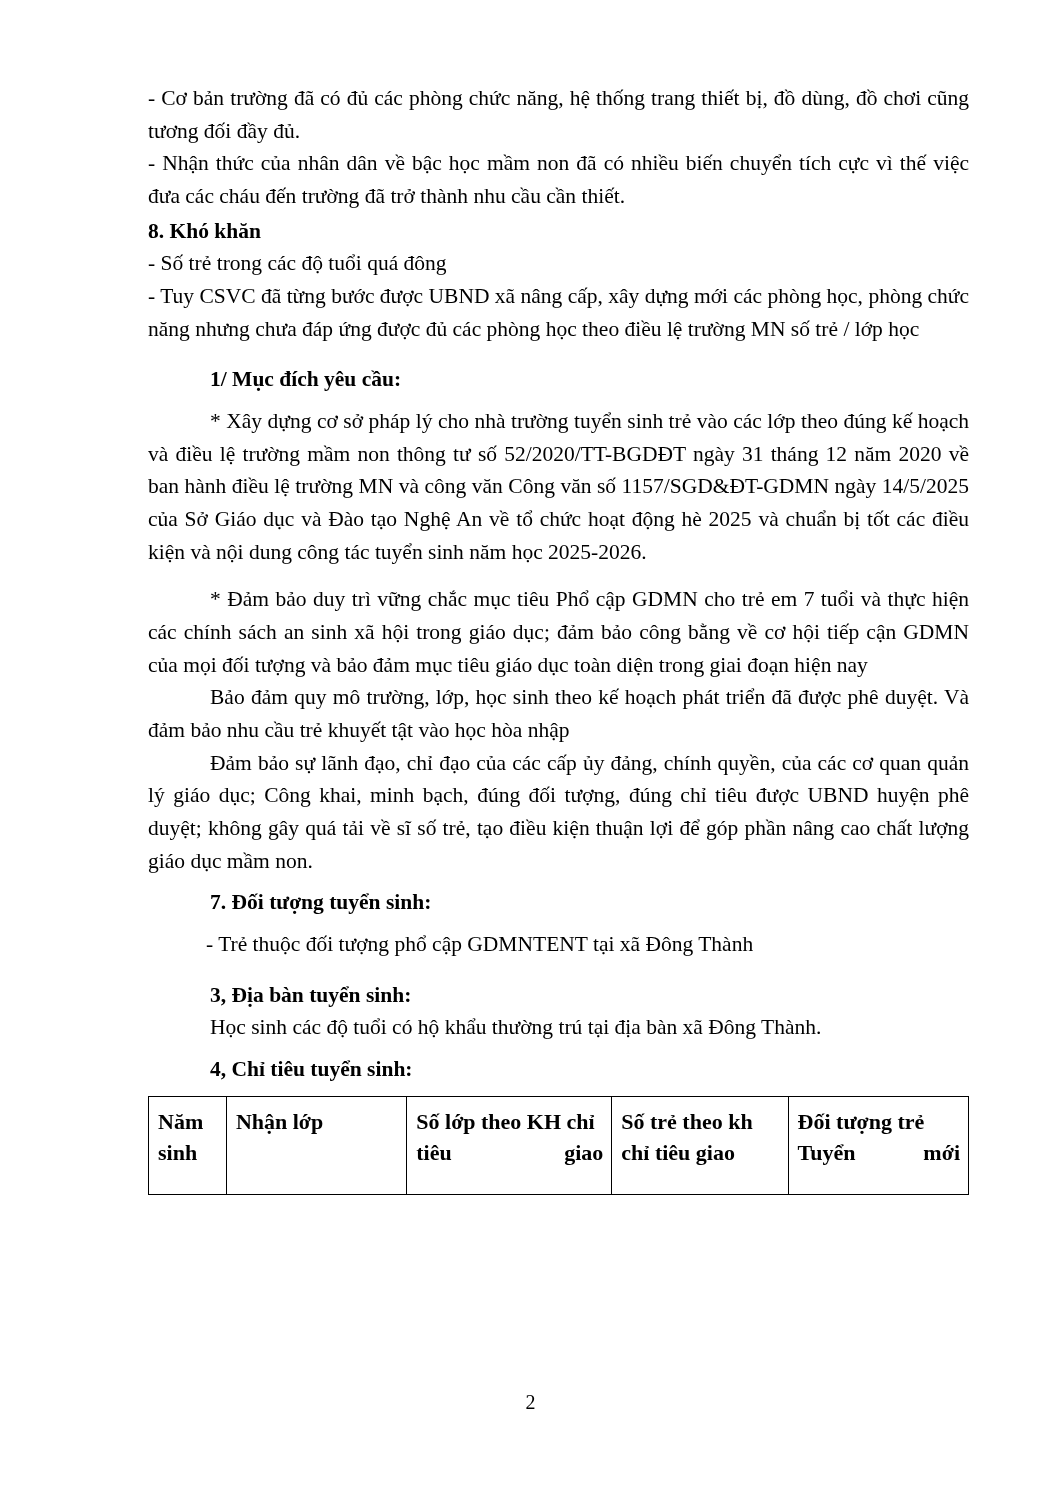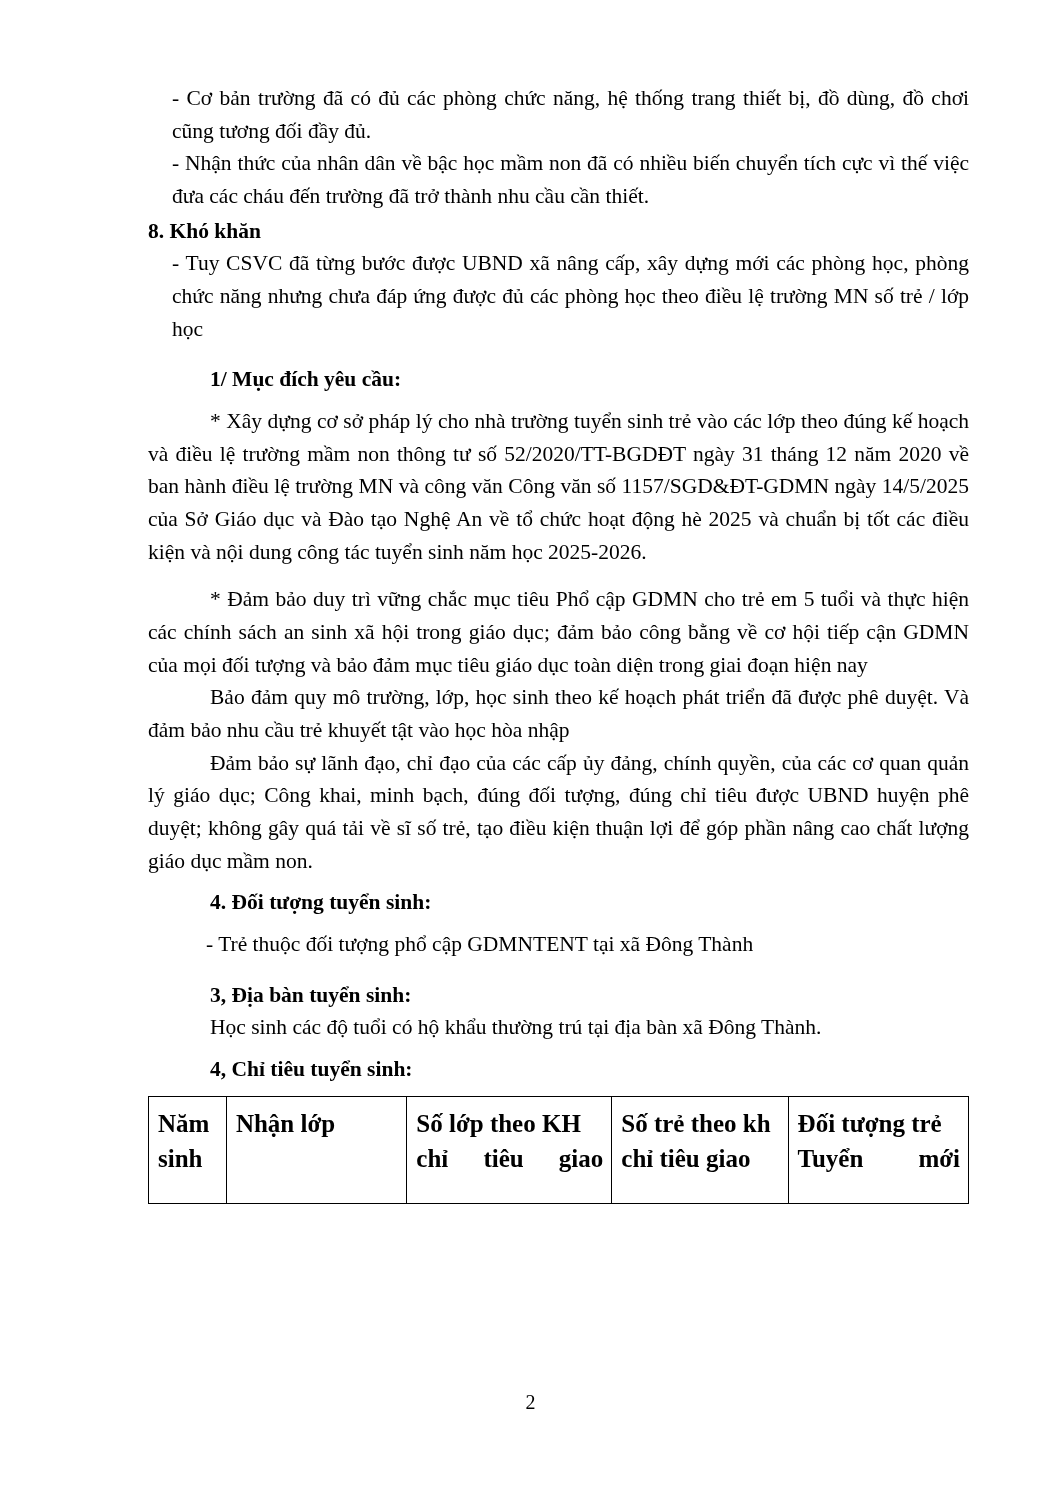--- a/index.html
+++ b/index.html
@@ -20,21 +20,20 @@
   .body-text {
     font-size: 21.5px;
     line-height: 1.52;
     text-align: justify;
   }
   p {
     margin: 0;
   }
   .p-plain {
     text-indent: 0;
-    margin-left: 24px;
   }
   .heading-1 {
     font-weight: bold;
     margin-top: 2px;
   }
   .indent-head {
     padding-left: 62px;
     font-weight: bold;
   }
   .indent-sub {
@@ -51,21 +50,21 @@
   .spacer-md { height: 15px; }
 
   table.quota {
     border-collapse: collapse;
     width: 100%;
     margin-top: 10px;
     font-family: "Liberation Serif", "DejaVu Serif", serif;
   }
   table.quota th {
     border: 1.6px solid #000000;
-    font-size: 25px;
+    font-size: 22px;
     font-weight: bold;
     text-align: left;
     vertical-align: top;
     padding: 9px 8px 26px 9px;
     line-height: 1.42;
   }
   .col-1 { width: 9.5%; }
   .col-2 { width: 22%; }
   .col-3 { width: 25%; }
   .col-4 { width: 21.5%; }
@@ -87,40 +86,41 @@
 
 <div class="page">
   <div class="body-text">
 
     <p class="p-plain">- Cơ bản trường đã có đủ các phòng chức năng, hệ thống trang thiết bị, đồ dùng, đồ chơi cũng tương đối đầy đủ.</p>
 
     <p class="p-plain">- Nhận thức của nhân dân về bậc học mầm non đã có nhiều biến chuyển tích cực vì thế việc đưa các cháu đến trường đã trở thành nhu cầu cần thiết.</p>
 
     <p class="heading-1">8. Khó khăn</p>
 
+    <p class="p-plain">- Số trẻ trong các độ tuổi quá đông</p>
 
     <p class="p-plain">- Tuy CSVC đã từng bước được UBND xã nâng cấp, xây dựng mới các phòng học, phòng chức năng nhưng chưa đáp ứng được đủ các phòng học theo  điều lệ trường MN số trẻ / lớp học</p>
 
     <div class="spacer-sm"></div>
 
     <div class="spacer-sm"></div>
     <p class="indent-sub">1/ Mục đích yêu cầu:</p>
 
     <div class="spacer-sm"></div>
     <p class="first-indent">* Xây dựng cơ sở pháp lý cho nhà trường tuyển sinh trẻ vào các lớp theo đúng kế hoạch và điều lệ trường mầm non thông tư số 52/2020/TT-BGDĐT ngày 31 tháng 12 năm 2020 về ban hành điều lệ trường MN và công văn Công văn số 1157/SGD&amp;ĐT-GDMN ngày 14/5/2025 của Sở Giáo dục và Đào tạo Nghệ An về tổ chức hoạt động hè 2025 và chuẩn bị tốt các điều kiện và nội dung công tác tuyển sinh năm học 2025-2026.</p>
 
     <div class="spacer-md"></div>
-    <p class="first-indent">* Đảm bảo duy trì vững chắc mục tiêu Phổ cập GDMN cho trẻ em 5 tuổi và thực hiện các chính sách an sinh xã hội trong giáo dục; đảm bảo công bằng về cơ hội tiếp cận GDMN của mọi đối tượng và bảo đảm mục tiêu giáo dục toàn diện trong giai đoạn hiện nay</p>
+    <p class="first-indent">* Đảm bảo duy trì vững chắc mục tiêu Phổ cập GDMN cho trẻ em 7 tuổi và thực hiện các chính sách an sinh xã hội trong giáo dục; đảm bảo công bằng về cơ hội tiếp cận GDMN của mọi đối tượng và bảo đảm mục tiêu giáo dục toàn diện trong giai đoạn hiện nay</p>
 
     <p class="first-indent">Bảo đảm quy mô trường, lớp, học sinh theo kế hoạch phát triển đã được phê duyệt. Và đảm bảo nhu cầu trẻ khuyết tật vào học hòa nhập</p>
 
     <p class="first-indent"> Đảm bảo sự lãnh đạo, chỉ đạo của các cấp ủy đảng, chính quyền, của các cơ quan quản lý giáo dục; Công khai, minh bạch, đúng đối tượng, đúng chỉ tiêu được UBND huyện phê duyệt; không gây quá tải về sĩ số trẻ, tạo điều kiện thuận lợi để góp phần nâng cao chất lượng giáo dục mầm non.</p>
 
     <div class="spacer-sm"></div>
-    <p class="indent-sub">4. Đối tượng tuyển sinh:</p>
+    <p class="indent-sub">7. Đối tượng tuyển sinh:</p>
 
     <div class="spacer-sm"></div>
     <p class="first-indent-sm">- Trẻ thuộc đối tượng phổ cập GDMNTENT tại xã Đông Thành</p>
 
     <div class="spacer-sm"></div>
 
     <div class="spacer-sm"></div>
     <p class="indent-sub">3, Địa bàn tuyển sinh:</p>
 
     <p class="first-indent">Học sinh các độ tuổi có hộ khẩu thường trú tại địa bàn xã Đông Thành.</p>

